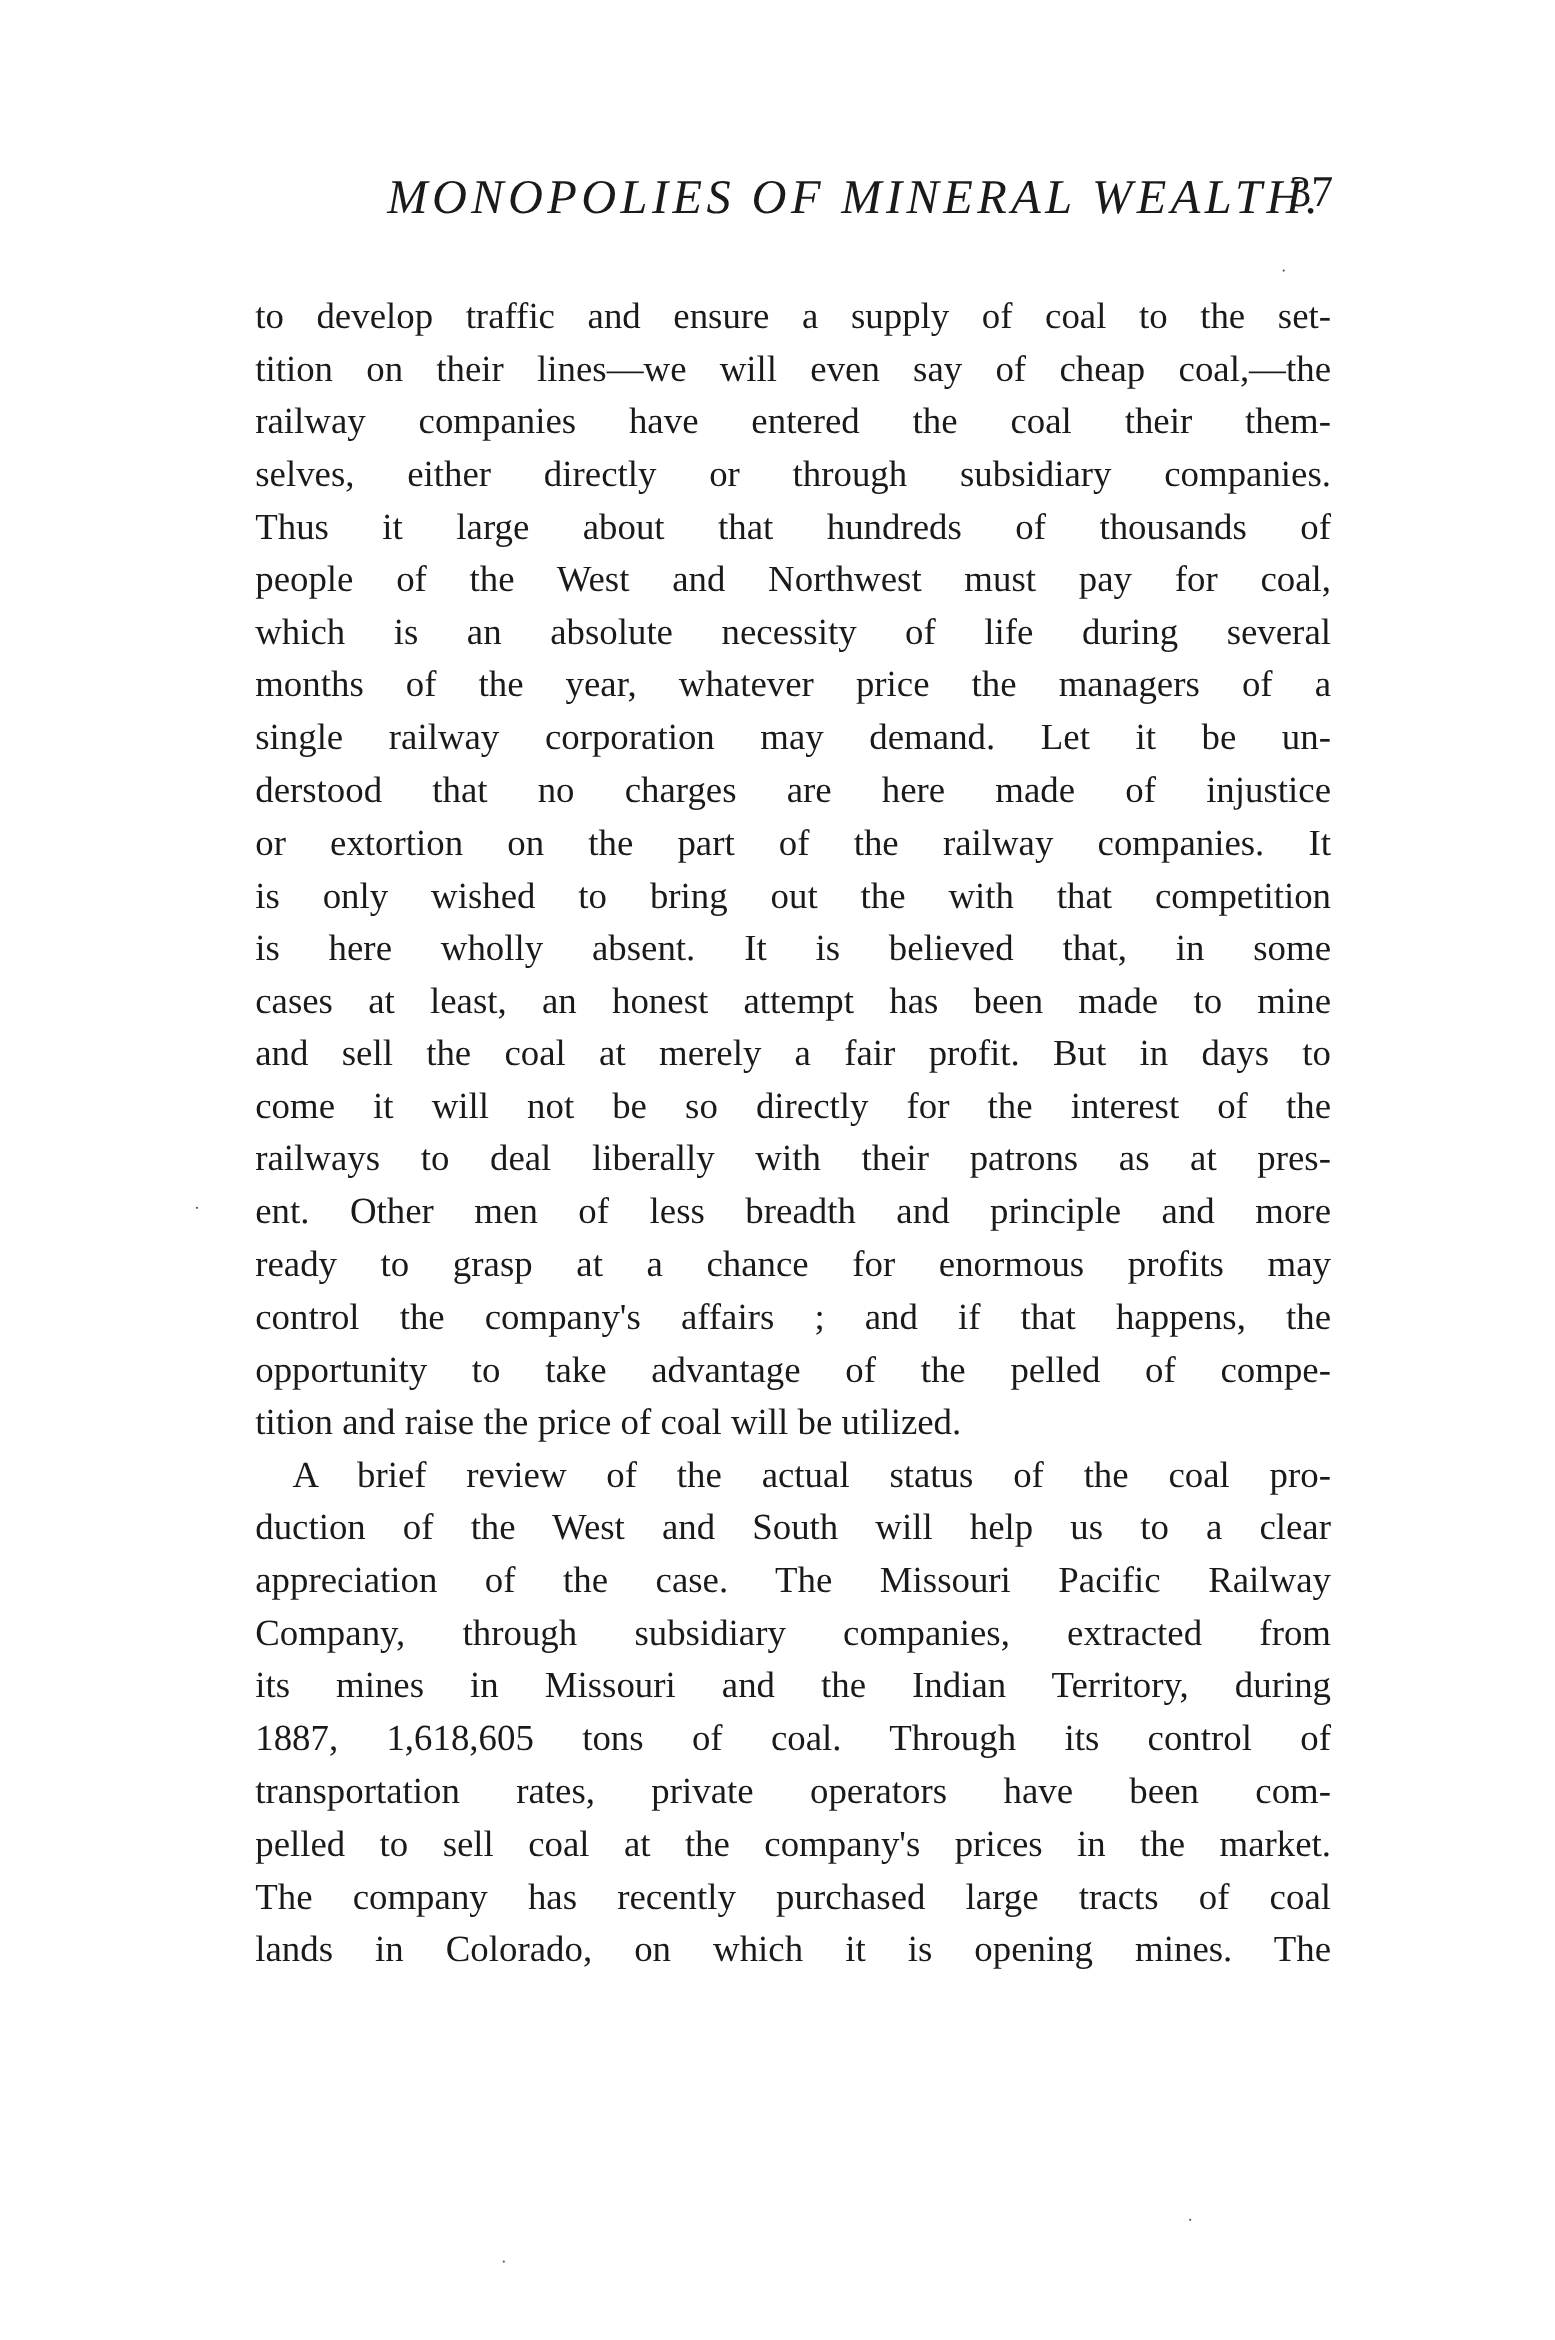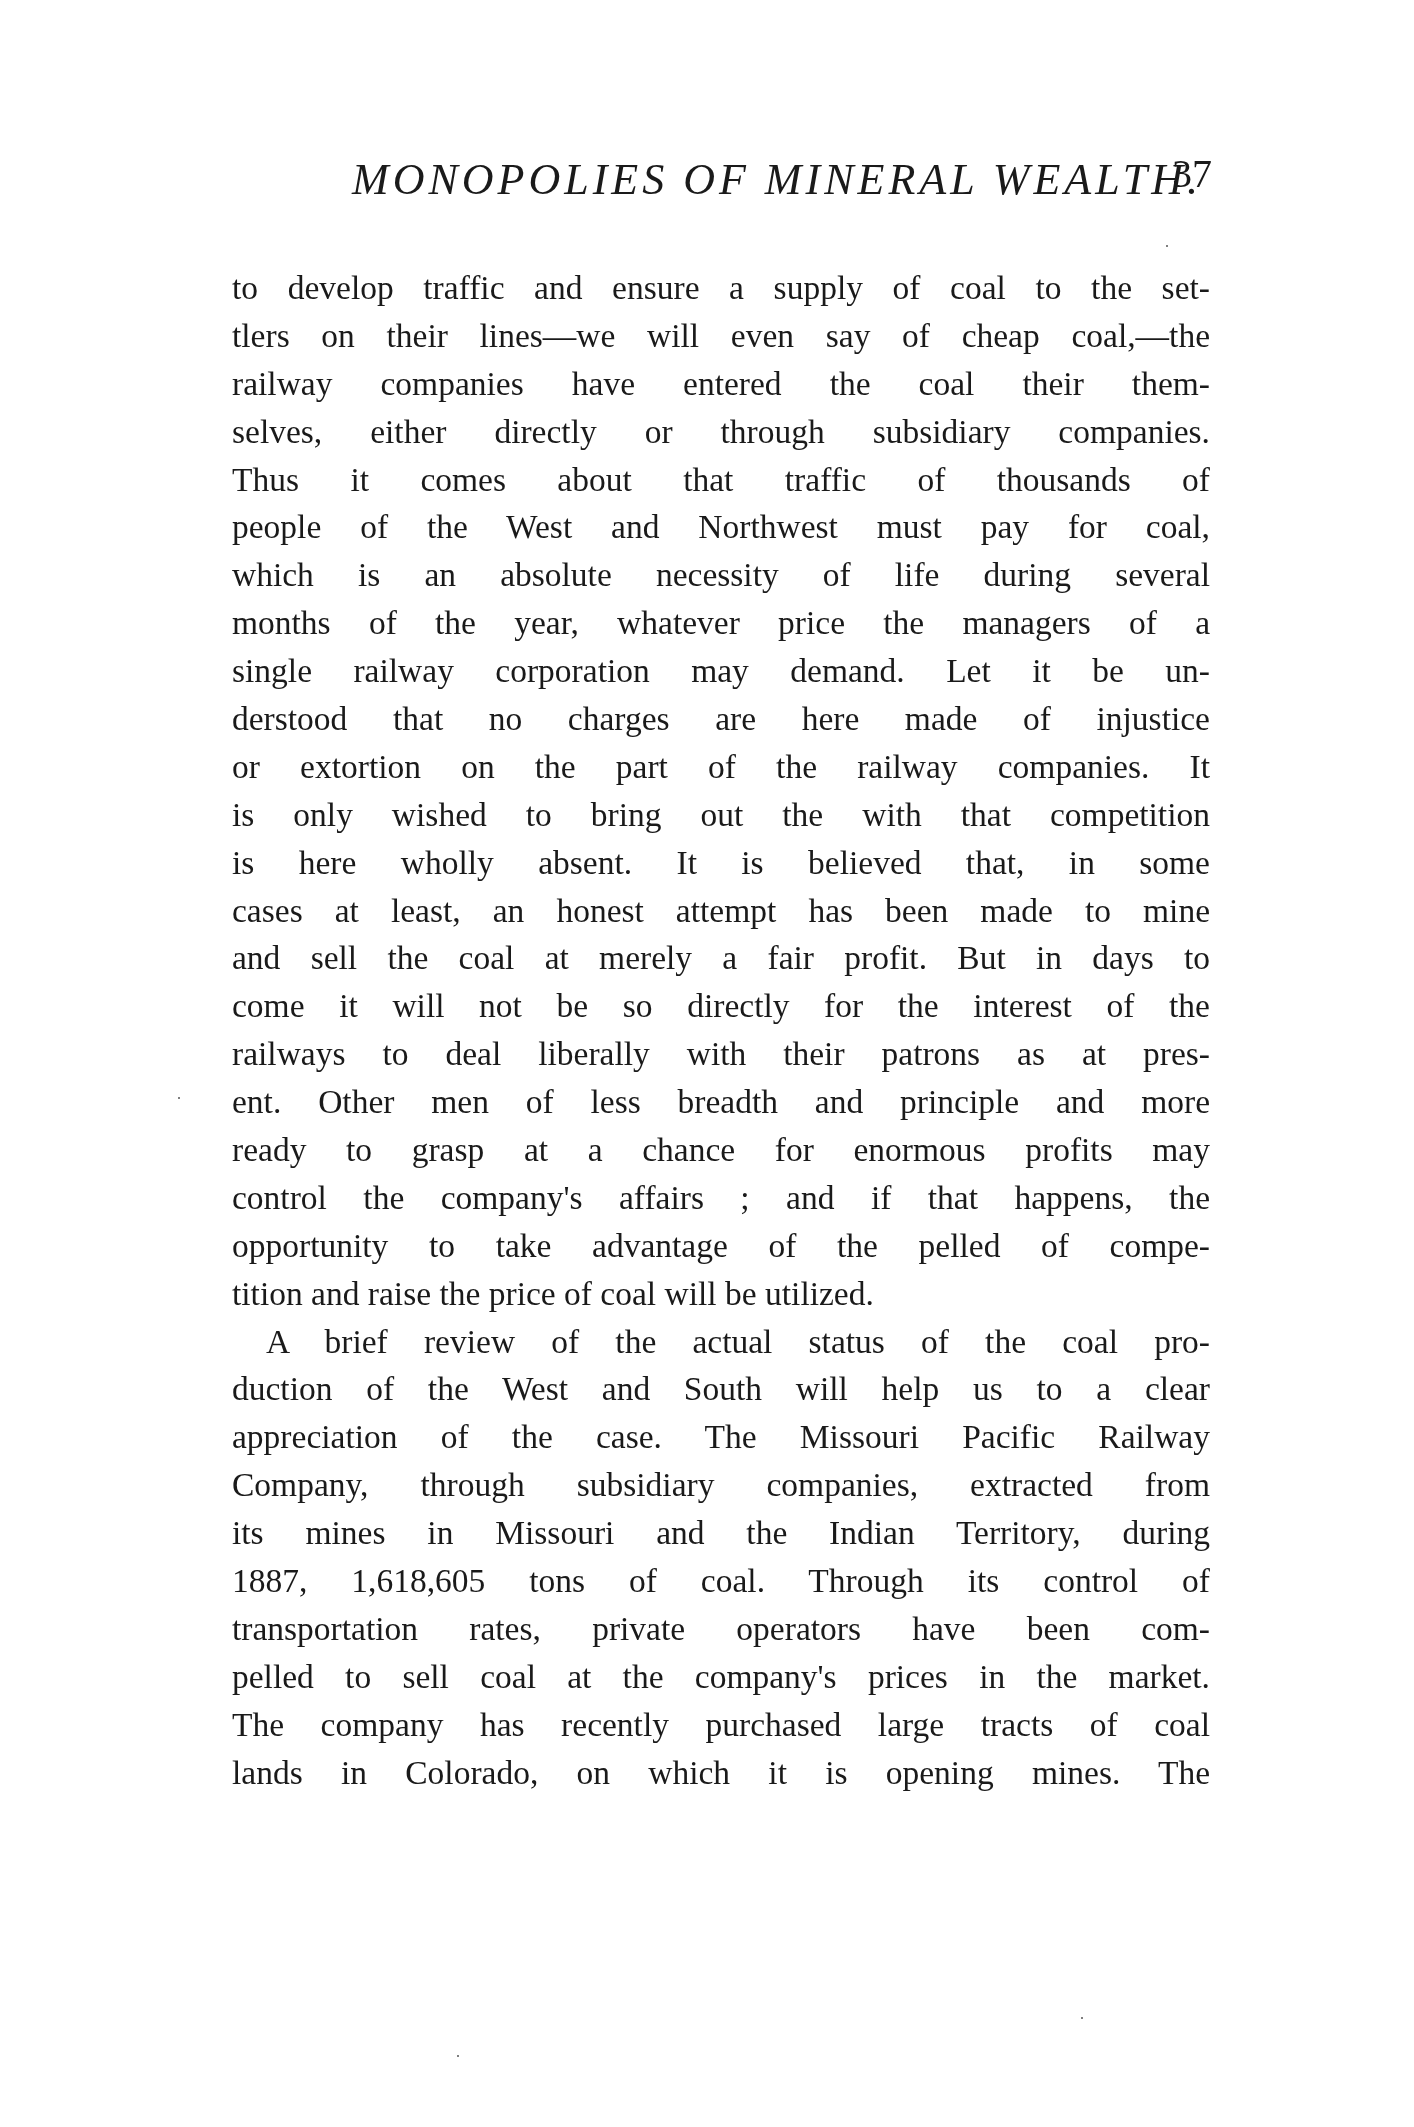--- a/index.html
+++ b/index.html
@@ -84,24 +84,24 @@
 <div class="page">
 
   <div class="running-head">
     <span class="running-title">MONOPOLIES OF MINERAL WEALTH.</span>
     <span class="page-number">37</span>
   </div>
 
   <div class="body-text">
     <div class="paragraph">
       <span class="line">to develop traffic and ensure a supply of coal to the set-</span>
-      <span class="line">tlers on their lines—we will even say of cheap coal,—the</span>
+      <span class="line">tition on their lines—we will even say of cheap coal,—the</span>
       <span class="line">railway companies have entered the coal their them-</span>
       <span class="line">selves, either directly or through subsidiary companies.</span>
-      <span class="line">Thus it comes about that traffic of thousands of</span>
+      <span class="line">Thus it large about that hundreds of thousands of</span>
       <span class="line">people of the West and Northwest must pay for coal,</span>
       <span class="line">which is an absolute necessity of life during several</span>
       <span class="line">months of the year, whatever price the managers of a</span>
       <span class="line">single railway corporation may demand. Let it be un-</span>
       <span class="line">derstood that no charges are here made of injustice</span>
       <span class="line">or extortion on the part of the railway companies. It</span>
       <span class="line">is only wished to bring out the with that competition</span>
       <span class="line">is here wholly absent. It is believed that, in some</span>
       <span class="line">cases at least, an honest attempt has been made to mine</span>
       <span class="line">and sell the coal at merely a fair profit. But in days to</span>

